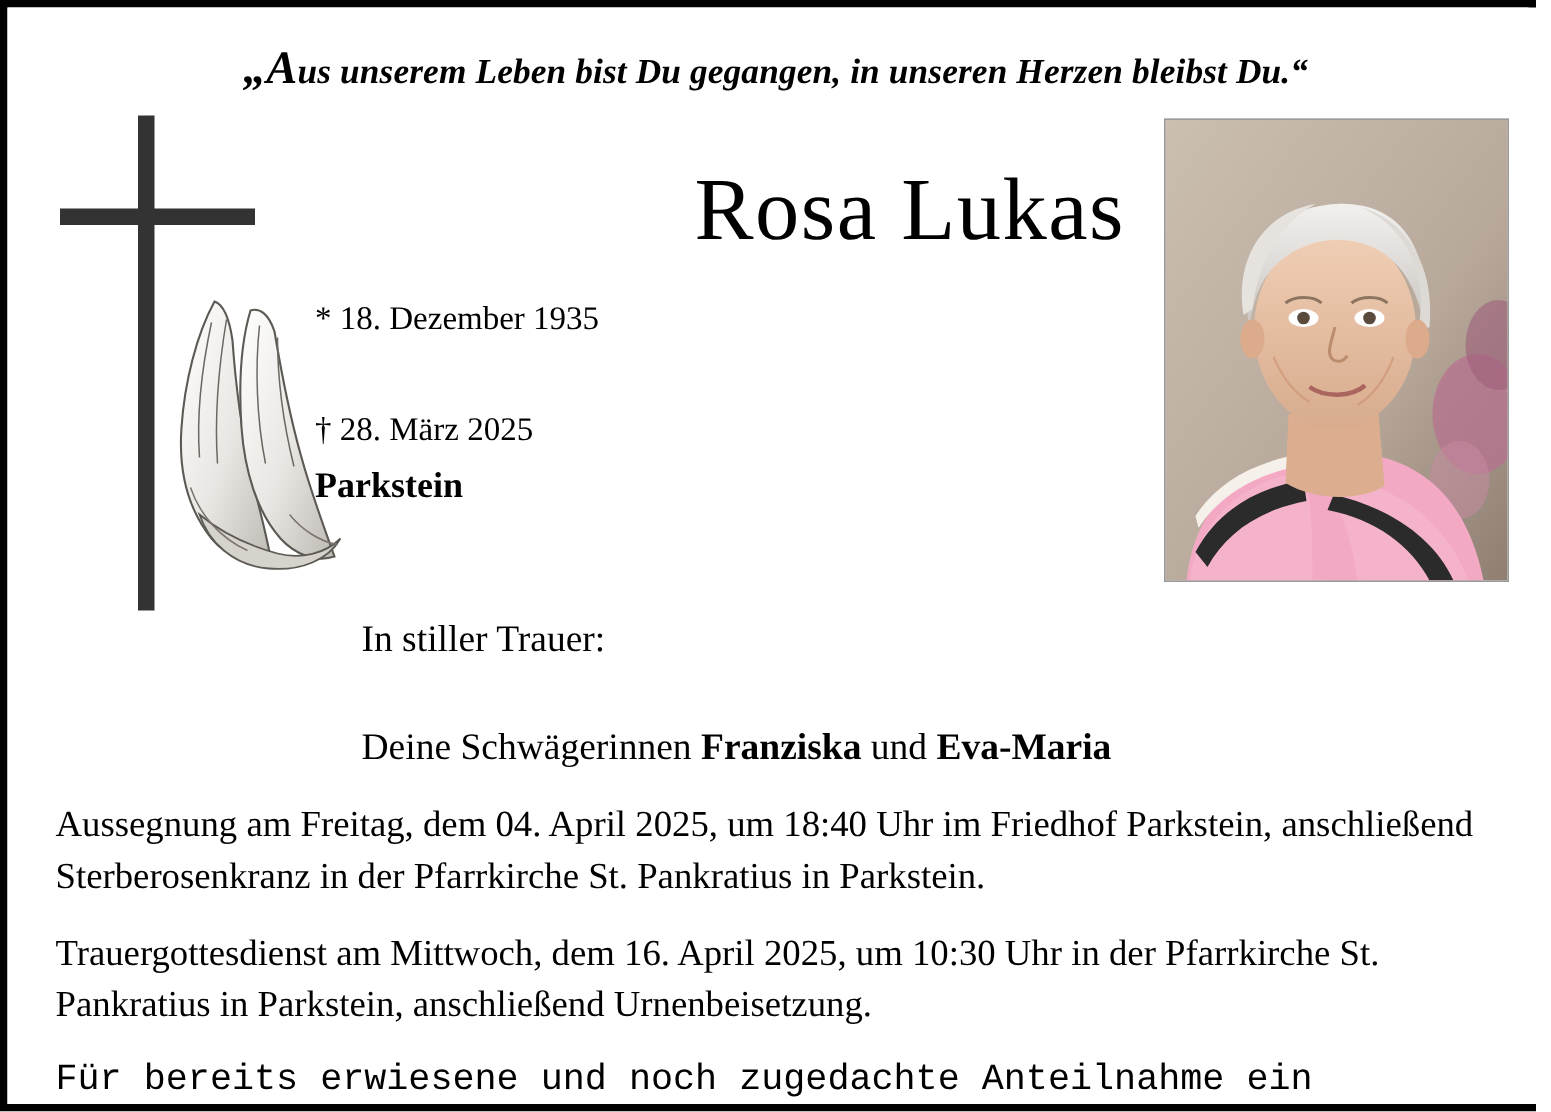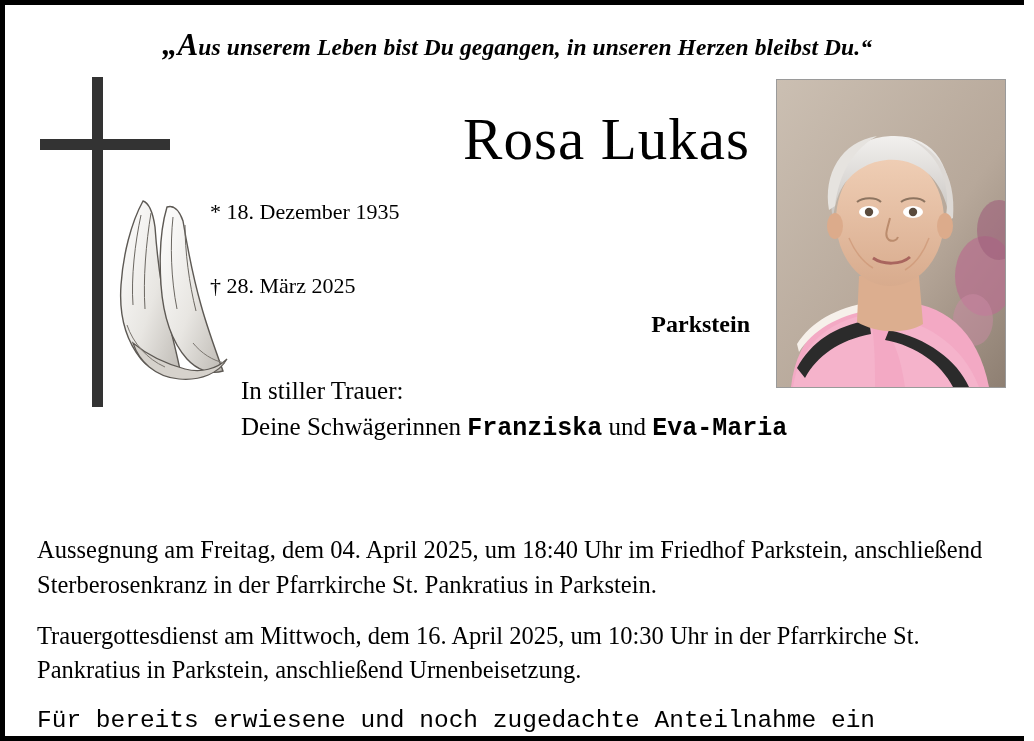--- a/index.html
+++ b/index.html
@@ -118,37 +118,37 @@
     white-space: nowrap;
   }
   .born { top: 194px; }
   .died { top: 254px; margin-top: 14px; }
 
   .place {
     position: absolute;
     left: 205px;
     top: 306px;
     width: 540px;
-    text-align: right;
+    text-align: left;
     font-size: 24px;
     font-weight: bold;
     white-space: nowrap;
   }
 
   
   .mourners {
     position: absolute;
     left: 236px;
     top: 368px;
     width: 700px;
     font-size: 25px;
     line-height: 1.42;
   }
-  .mourners div { white-space: nowrap; }
-  .mourners b { font-weight: bold; font-family: Liberation Mono, monospace; }
+  .mourners div { white-space: nowrap; margin-top: 36px; }
+  .mourners b { font-weight: bold; }
 
   
   .services {
     position: absolute;
     left: 32px;
     top: 528px;
     width: 968px;
     font-size: 24.5px;
     line-height: 1.42;
   }

